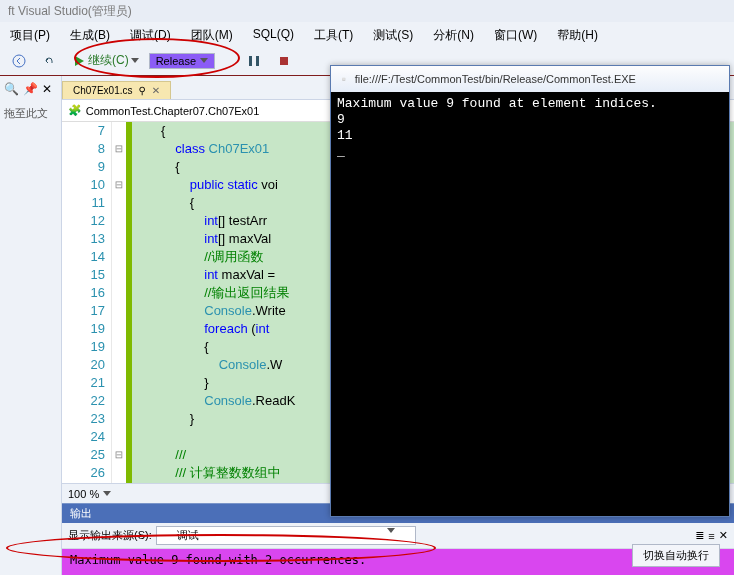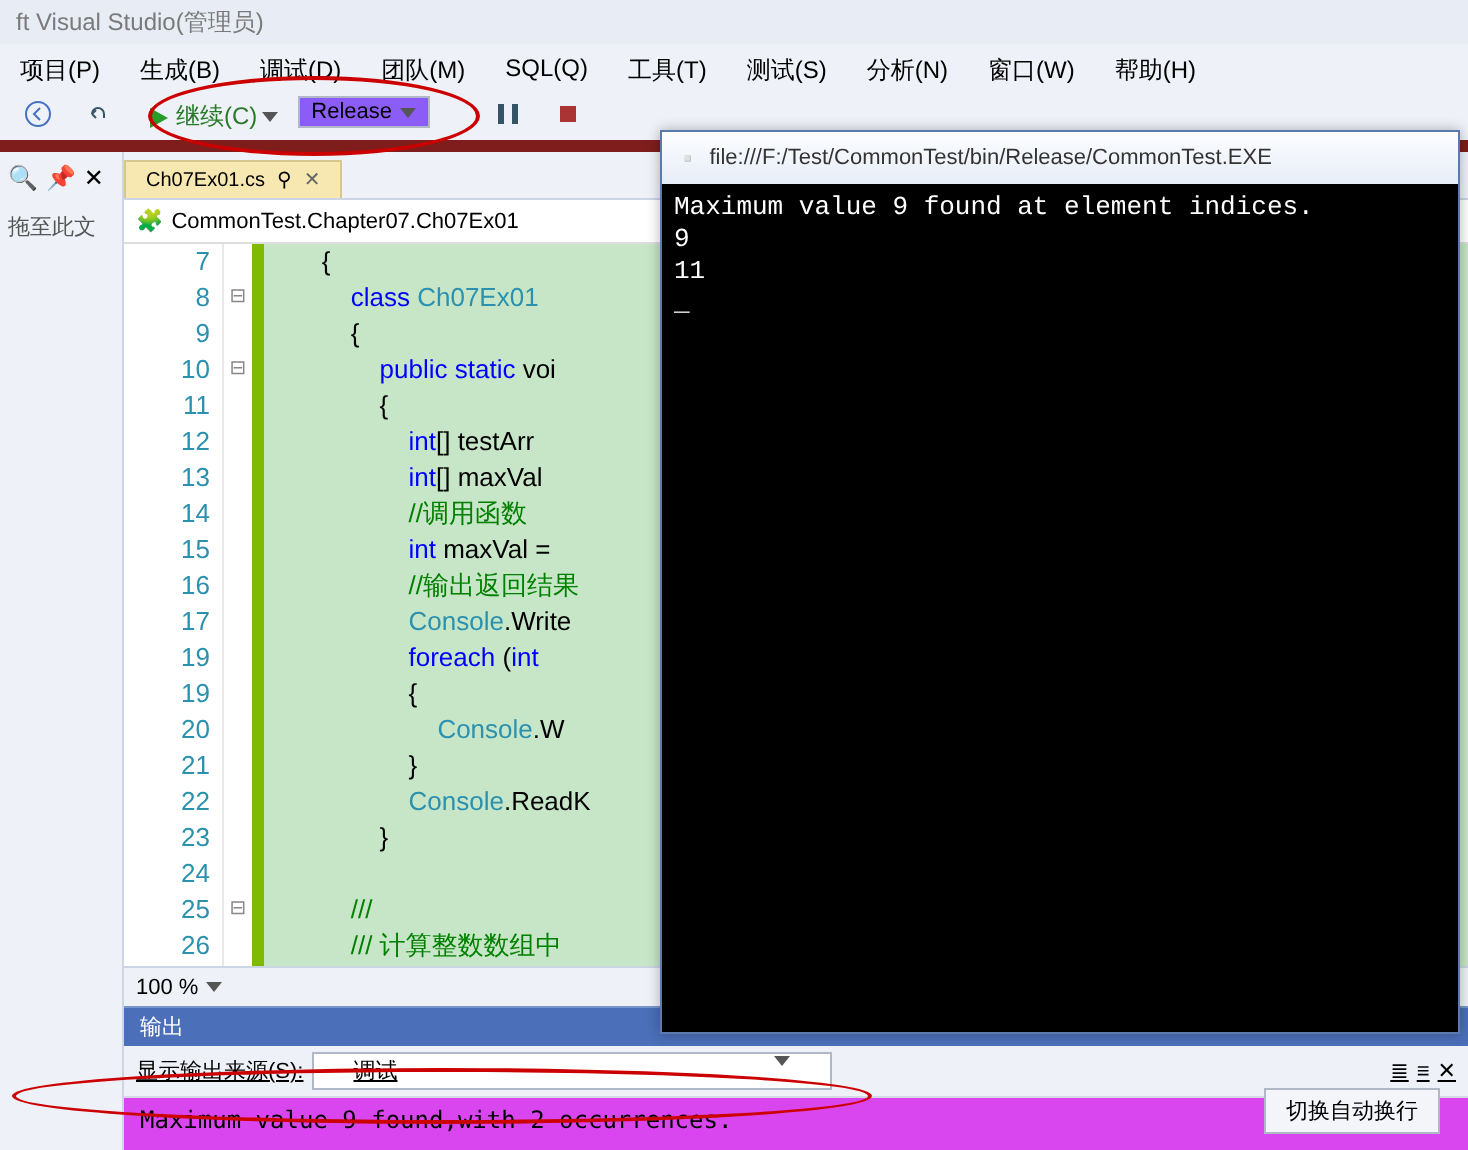--- a/index.html
+++ b/index.html
@@ -3,21 +3,21 @@
 <meta charset="utf-8">
 <style>
 * { margin: 0; padding: 0; box-sizing: border-box; font-family: "Microsoft YaHei", "Segoe UI", sans-serif; }
 body { width: 734px; height: 575px; background: #eef2f8; font-size: 12px; overflow: hidden; position: relative; }
 
 .titlebar { height: 22px; background: #e8edf5; color: #7a7a7a; padding: 3px 8px; font-size: 12px; }
 
 .menubar { height: 24px; display: flex; background: #eef2f8; padding: 2px 0; }
 .menubar span { padding: 3px 10px; cursor: pointer; }
 
-.toolbar { height: 30px; display: flex; align-items: flex-start; gap: 4px; padding: 2px 6px; background: #eef2f8; border-bottom: 6px solid #7f1d1d; }
+.toolbar { height: 30px; display: flex; align-items: center; gap: 4px; padding: 2px 6px; background: #eef2f8; border-bottom: 1px solid #7f1d1d; }
 .tool-btn { padding: 2px 6px; display: flex; align-items: center; gap: 2px; }
 .dropdown-sel { border: 1px solid #b0b8c8; background: #8b5cf6; padding: 1px 6px; font-size: 11px; display: flex; align-items: center; gap: 4px; }
 .tool-icon { width: 14px; height: 14px; display: inline-block; }
 .red-ellipse1 { position: absolute; border: 2px solid #c00; border-radius: 50%; pointer-events: none; }
 
 .main-area { display: flex; height: calc(100% - 76px); }
 .left-panel { width: 62px; border-right: 1px solid #ccd5e6; padding: 6px 4px; }
 .pin-icons { display: flex; gap: 4px; margin-bottom: 10px; }
 .drag-text { color: #555; font-size: 11px; }
 
@@ -39,21 +39,21 @@
 .code-text { flex: 1; background: #c7e6c7; font-family: Consolas, monospace; font-size: 13px; line-height: 18px; white-space: pre; overflow: hidden; }
 .code-text div { height: 18px; }
 .kw { color: #0000ff; }
 .typ { color: #2b91af; }
 .cm { color: #008000; }
 
 .zoom-bar { height: 20px; background: #eef2f8; border-top: 1px solid #ccd5e6; display: flex; align-items: center; padding: 0 6px; font-size: 11px; }
 
 .output-panel { border-top: 1px solid #7a95c9; }
 .output-title { background: #4b6fb8; color: #fff; padding: 2px 8px; font-size: 11px; }
-.output-toolbar { background: #eef2f8; padding: 3px 6px; display: flex; align-items: center; gap: 4px; font-size: 11px; border-bottom: 1px solid #d5d9e6; text-decoration: underline; }
+.output-toolbar { background: #eef2f8; padding: 3px 6px; display: flex; align-items: center; gap: 4px; font-size: 11px; border-bottom: 1px solid #d5d9e6; }
 .output-sel { border: 1px solid #b0b8c8; background: #fff; padding: 1px 20px; width: 260px; display: flex; justify-content: space-between; }
 .output-body { background: #d946ef; padding: 4px 8px; font-family: Consolas, monospace; font-size: 12px; min-height: 26px; }
 
 .console-window { position: absolute; top: 65px; left: 330px; width: 400px; height: 452px; background: #000; border: 1px solid #5a7ab0; box-shadow: 0 0 6px rgba(0,0,0,.3); }
 .console-title { height: 26px; background: linear-gradient(#fdfdfe,#e6edf8); display: flex; align-items: center; padding: 0 6px; font-size: 11px; gap: 4px; color: #333; }
 .console-body { padding: 4px 6px; color: #fff; font-family: Consolas, "Courier New", monospace; font-size: 13px; line-height: 16px; white-space: pre; }
 
 .bottom-btn { position: absolute; right: 14px; bottom: 8px; background: #f3f5fa; border: 1px solid #b0b8c8; padding: 3px 10px; font-size: 11px; }
 
 .chev { display: inline-block; width: 0; height: 0; border-left: 4px solid transparent; border-right: 4px solid transparent; border-top: 5px solid #555; }

